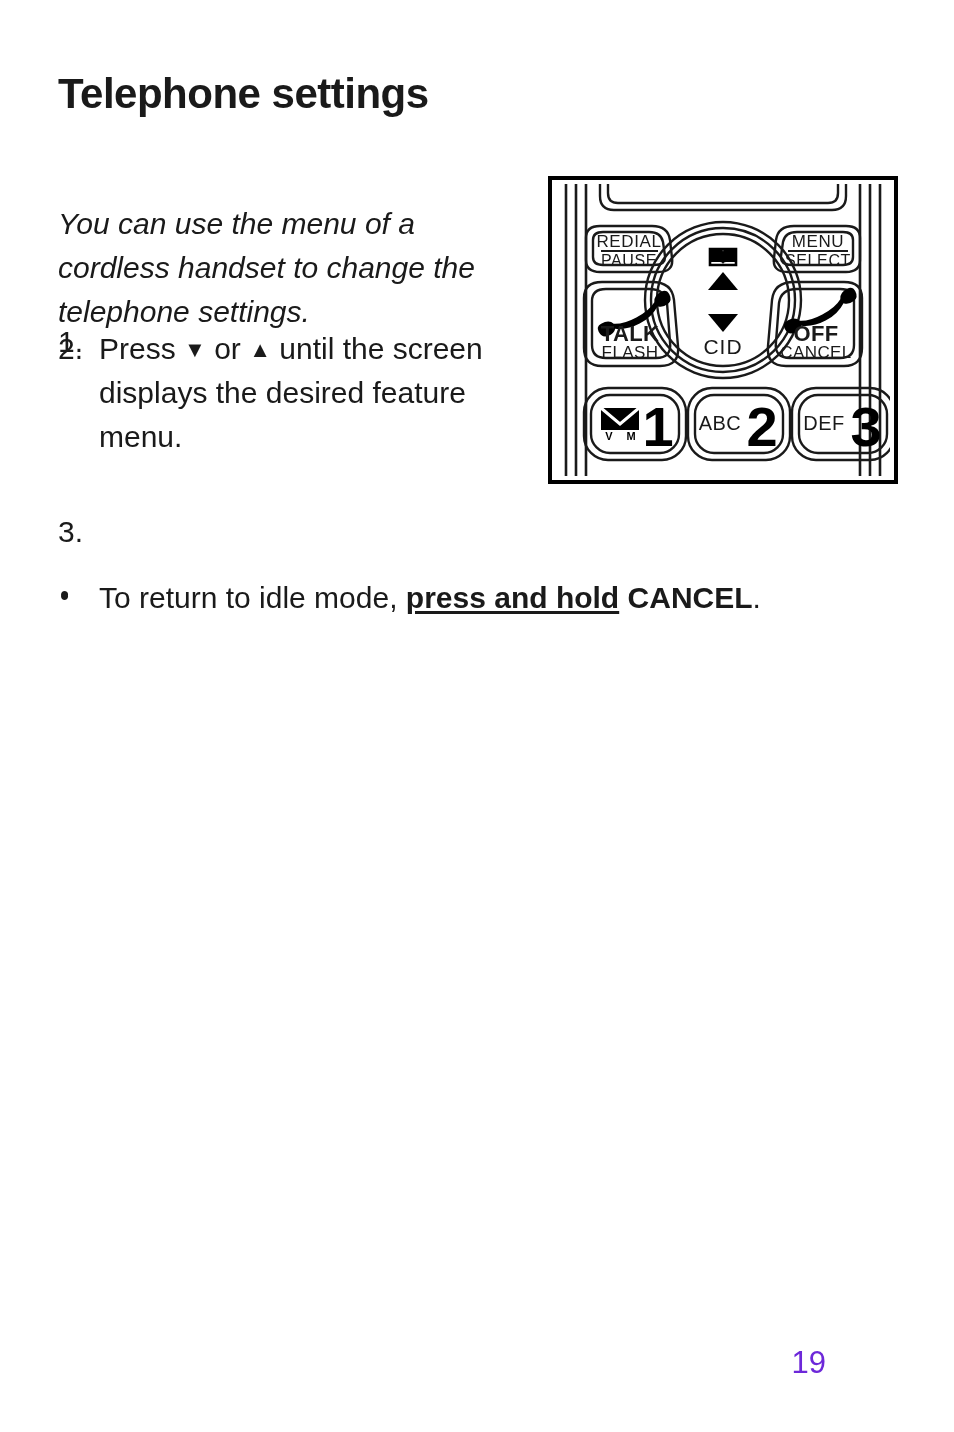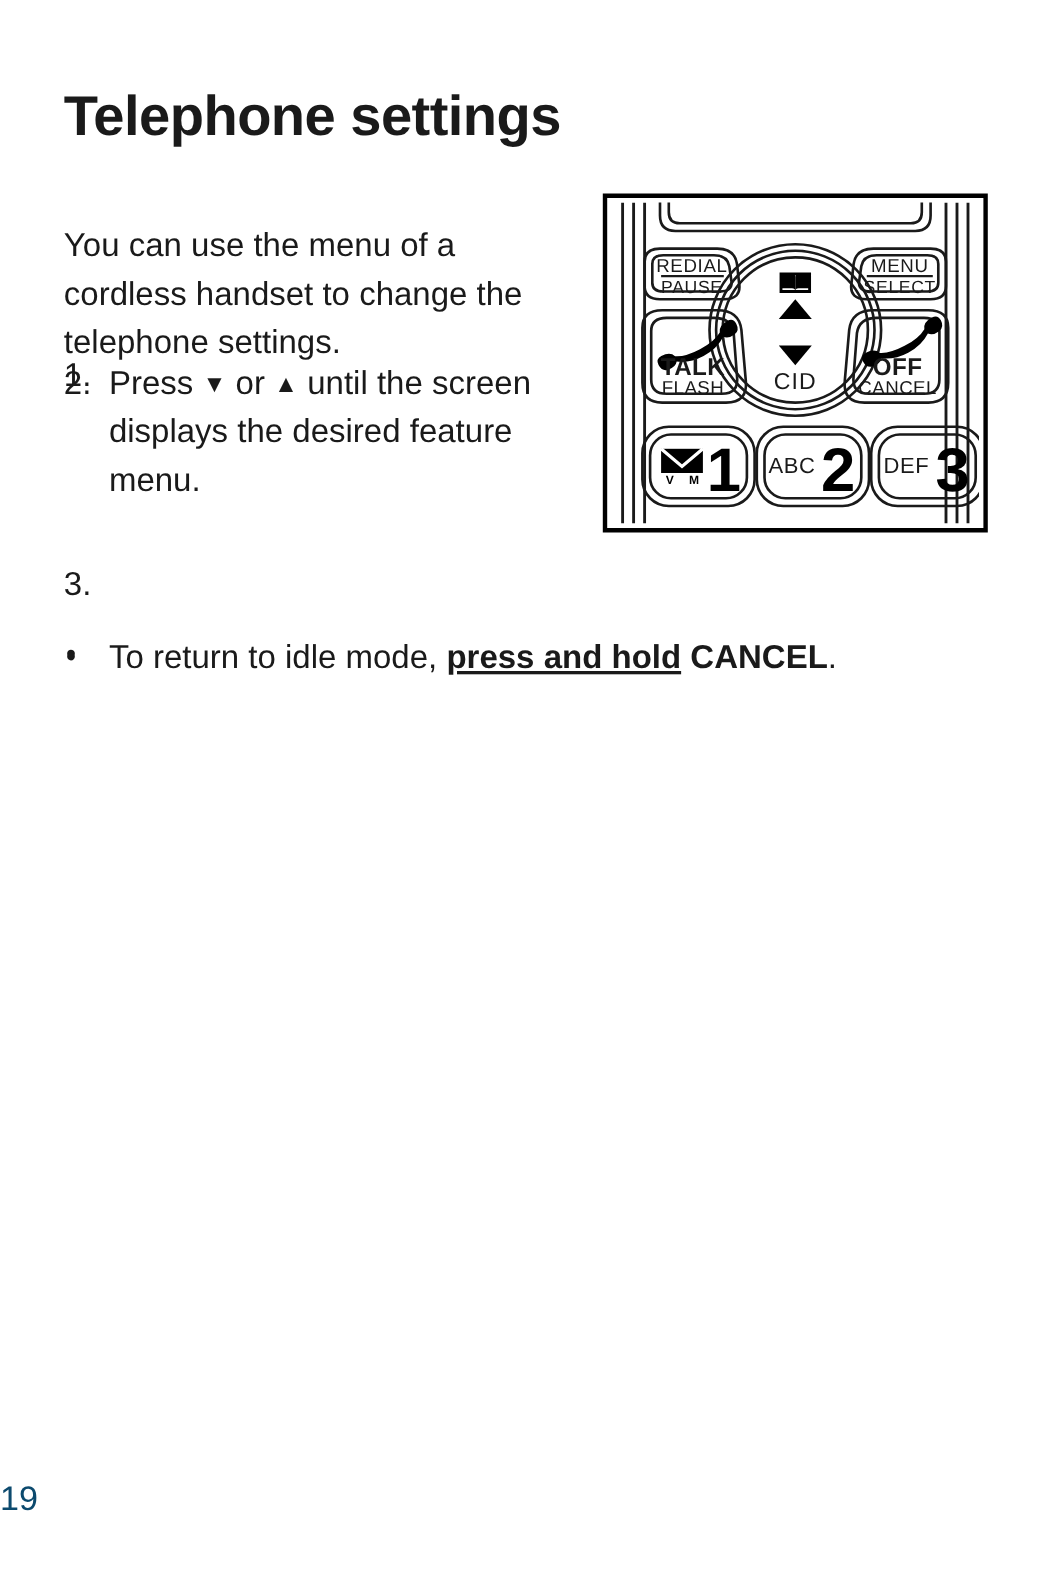--- a/index.html
+++ b/index.html
@@ -20,21 +20,21 @@
   .page {
     position: absolute;
     inset: 0;
   }
 
   
   .chapter-title {
     position: absolute;
     left: 58px;
     top: 42px;
-    font-size: 51px;
+    font-size: 42px;
     font-weight: bold;
     letter-spacing: -0.5px;
     color: #1a1a1a;
     white-space: nowrap;
   }
   .section-title {
     position: absolute;
     left: 58px;
     top: 117px;
     font-size: 34px;
@@ -46,20 +46,21 @@
 
   
   .intro {
     position: absolute;
     left: 58px;
     top: 172px;
     width: 452px;
     font-size: 30px;
     line-height: 44px;
     color: #1a1a1a;
+    font-style: italic;
   }
 
   .numlist {
     position: absolute;
     left: 58px;
     top: 320px;
     width: 460px;
     font-size: 30px;
     line-height: 44px;
   }
@@ -116,23 +117,23 @@
   b, .b { font-weight: bold; }
   .u { text-decoration: underline; text-underline-offset: 3px; font-weight: bold; }
   .tri { font-size: 22px; line-height: 1; vertical-align: 2px; }
 
   
   .folio {
     position: absolute;
     left: 0;
     top: 1345px;
     width: 826px;
-    text-align: left;
+    text-align: right;
     font-size: 31px;
-    color: #0c4a6e;
+    color: #6d28d9;
   }
 
   
   .phone-figure {
     position: absolute;
     left: 548px;
     top: 176px;
     width: 350px;
     height: 260px;
   }

